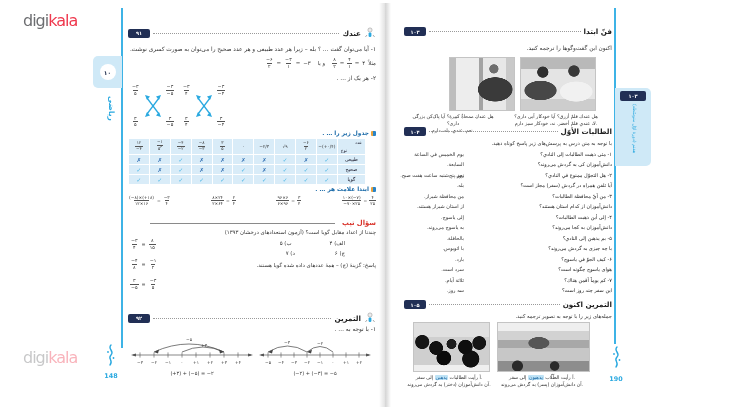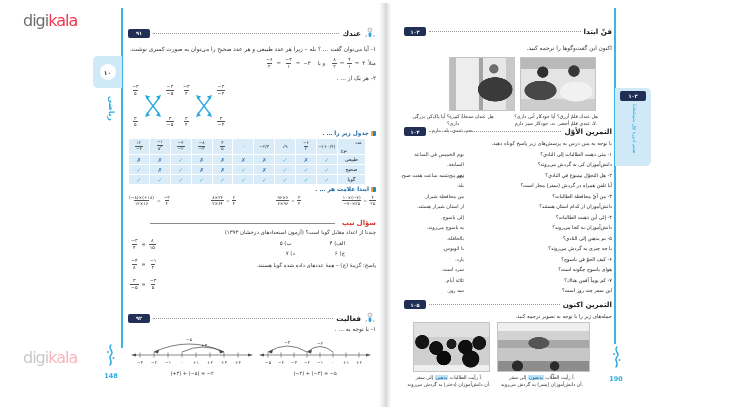--- a/index.html
+++ b/index.html
@@ -397,21 +397,21 @@
   </div>
 </div>
 
 <div class="abs sech" style="left:128px;top:312px;width:248px">
   <svg width="12" height="12" viewBox="0 0 12 12">
     <circle cx="6" cy="3" r="2.1" fill="#ececec" stroke="#8a8a8a" stroke-width="0.5"></circle>
     <rect x="4.6" y="5.4" width="2.8" height="4.6" rx="1.2" fill="#2aa9e0"></rect>
     <line x1="3" y1="8" x2="1.4" y2="10" stroke="#8a8a8a" stroke-width="0.7"></line>
     <line x1="9" y1="8" x2="10.6" y2="10" stroke="#8a8a8a" stroke-width="0.7"></line>
   </svg>
-  <span class="ttl">فعالیت</span>
+  <span class="ttl">التمرین</span>
   <span class="dotline"></span>
   <span class="navybox">۹۲</span>
 </div>
 <div class="abs txt rtl" style="left:128px;top:326px;width:248px">۱- با توجه به … .</div>
 
 <svg class="abs" style="left:130px;top:335px;direction:ltr" width="124" height="34" viewBox="0 0 124 34">
   <line x1="3" y1="20" x2="121" y2="20" stroke="#555" stroke-width="0.7"></line>
   <polygon points="1,20 6,18.4 6,21.6" fill="#555"></polygon>
     <polygon points="123,20 118,18.4 118,21.6" fill="#555"></polygon>
   <path d="M10,17.4V22.6 M24,17.4V22.6 M38,17.4V22.6 M52,17.4V22.6 M66,17.4V22.6 M80,17.4V22.6 M94,17.4V22.6 M108,17.4V22.6" stroke="#555" stroke-width="0.6"></path>
@@ -479,21 +479,21 @@
 <div class="abs cap ctr" style="left:500px;top:113px;width:112px">
   <div>هل عندك قلمٌ أزرق؟ آیا خودکار آبی داری؟</div>
   <div>لا، عندي قلمٌ أخضر. نه، خودکار سبز دارم.</div>
 </div>
 <div class="abs cap ctr" style="left:409px;top:113px;width:88px">
   <div>هل عندكِ ممحاةٌ کبیرة؟ آیا پاک‌کن بزرگی داری؟</div>
   <div>نعم، عندي. بله، دارم.</div>
 </div>
 
 <div class="abs sech" style="left:404px;top:127px;width:208px">
-  <span class="ttl">التمرین الأوّل</span>
+  <span class="ttl">الطالبات الأوّل</span>
   <span class="dotline"></span>
   <span class="navybox">۱۰۴</span>
 </div>
 <div class="abs txt rtl" style="left:404px;top:140px;width:208px;font-size:5.2px">با توجه به متن درس به پرسش‌های زیر پاسخ کوتاه دهید.</div>
 
 <div class="abs qa-q rtl" style="left:468px;top:149px;width:144px">
   <div>۱- متی ذهبت الطالبات إلی النادي؟</div>
     <div>دانش‌آموزان کی به گردش می‌روند؟</div>
 </div>
 <div class="abs qa-a rtl" style="left:398px;top:149px;width:66px">

